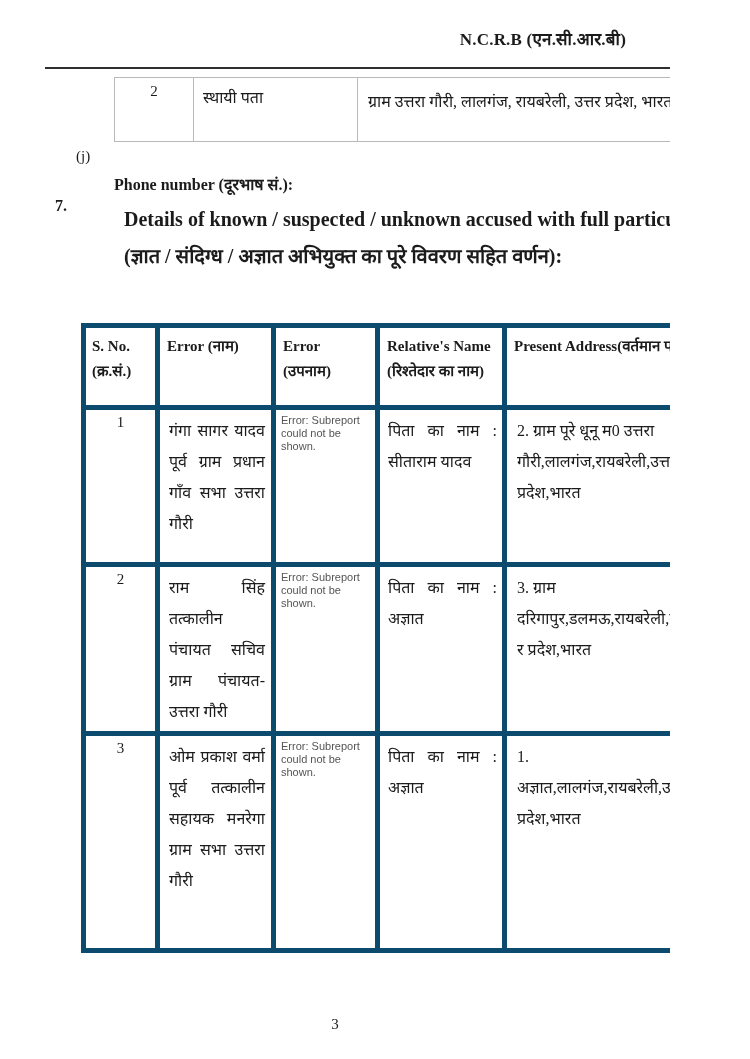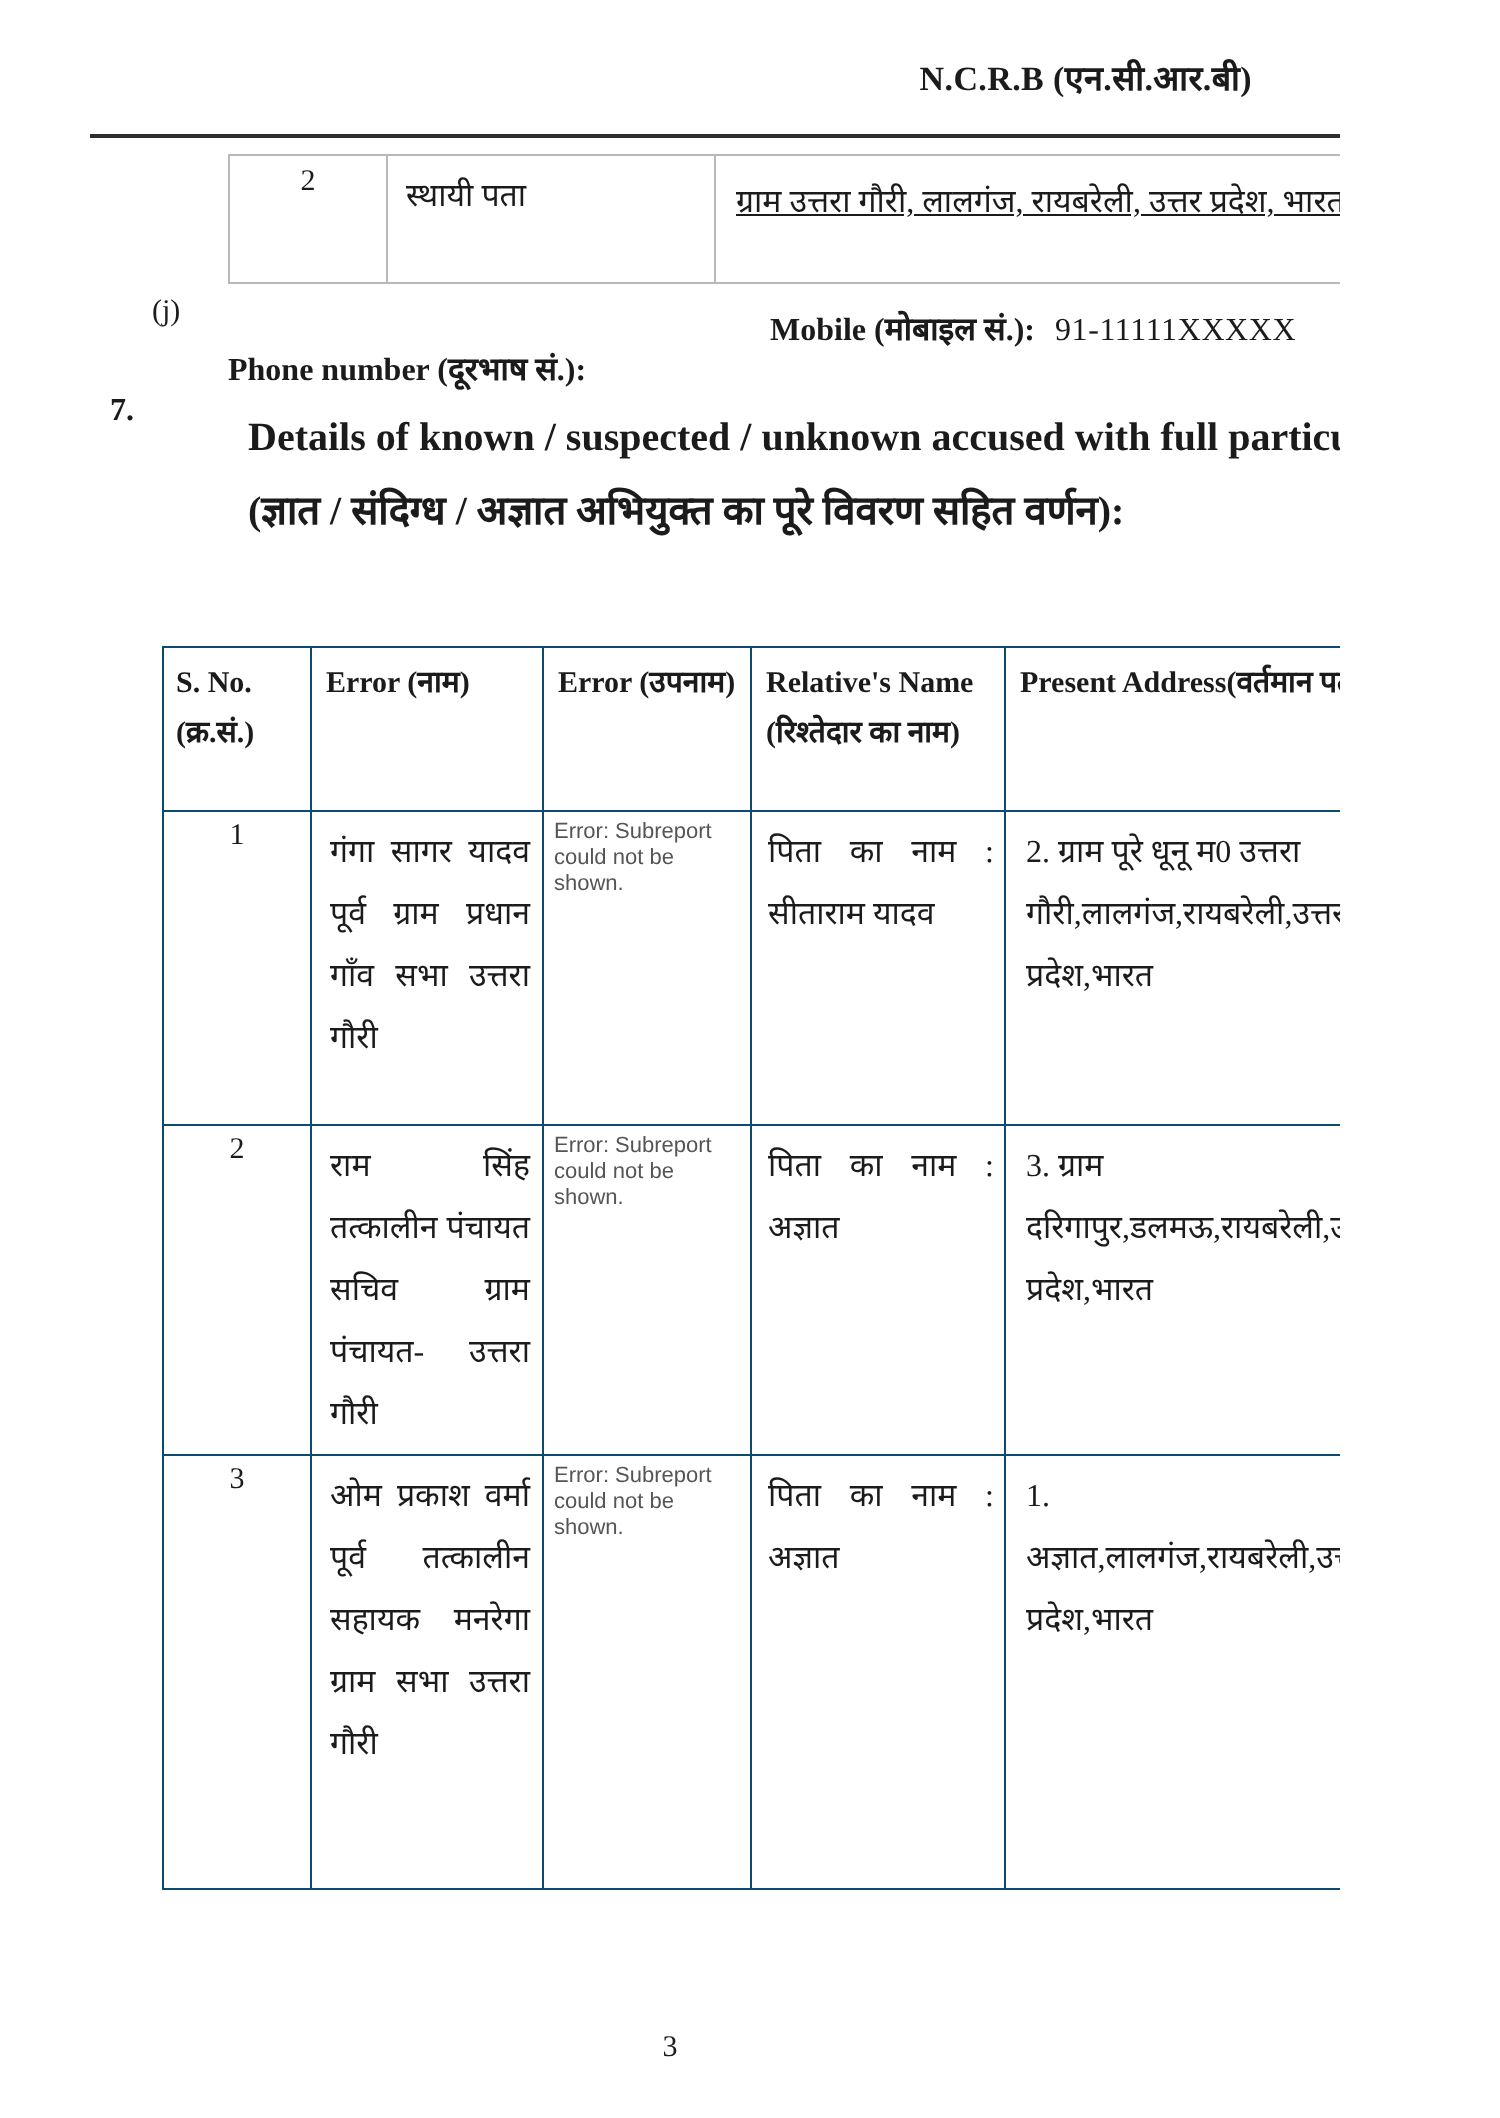--- a/index.html
+++ b/index.html
@@ -20,38 +20,38 @@
   }
   
   .perm-table {
     position:absolute; top:77px; left:114px; width:583px;
     border-collapse:collapse; table-layout:fixed;
   }
   .perm-table tr { height:64px; }
   .perm-table td { border:1px solid #b9b9b9; vertical-align:top; }
   .pt-sno   { width:79px; text-align:center; padding-top:5px; font-size:15px; }
   .pt-label { width:164px; padding:8px 6px 4px 9px; font-size:16px; }
-  .pt-value { width:340px; padding:8px 8px 4px 10px; font-size:16px; line-height:31px; text-align:justify;text-decoration:underline; }
+  .pt-value { width:340px; padding:8px 8px 4px 10px; font-size:16px; line-height:31px; text-align:justify; }
   
   .item-letter { position:absolute; top:148px; left:76px; font-size:15px; }
   .phone-label { position:absolute; top:153px; left:114px; font-size:16px; font-weight:bold;margin-top:20px; }
   .mobile-wrap { position:absolute; top:153px; left:385px; font-size:16px; }
   .mobile-wrap .lbl { font-weight:bold; }
   .mobile-wrap .val { font-weight:normal; margin-left:6px; letter-spacing:0.3px; }
   
   .sec7-num   { position:absolute; top:197px; left:55px; font-size:16px; font-weight:bold; }
   .sec7-title { position:absolute; top:201px; left:124px; width:592px; font-size:20px; font-weight:bold; line-height:37px; }
   .accused-more { position:absolute; top:290px; left:114px; font-size:16px; font-weight:bold; }
   .accused-more .val { font-weight:normal; margin-left:7px; }
   
   .acc-table {
     position:absolute; top:323px; left:81px; width:616px;
     border-collapse:collapse; table-layout:fixed;
   }
-  .acc-table th, .acc-table td { border:1px solid #0c4a6e; vertical-align:top; }
+  .acc-table th, .acc-table td { border:5px solid #0c4a6e; vertical-align:top; }
   .acc-table th {
     font-size:15px; font-weight:bold; text-align:left;
     padding:6px 4px 4px 7px; line-height:25px;
   }
   .acc-table th.h-sno { padding-left:6px; }
   tr.row-header { height:82px; }
   tr.row-1 { height:157px; }
   tr.row-2 { height:153px; }
   tr.row-3 { height:217px; }
   .cell-sno  { text-align:center; font-size:15px; padding-top:4px; }
@@ -80,24 +80,20 @@
       <tr>
         <td class="pt-sno">2</td>
         <td class="pt-label">स्थायी पता</td>
         <td class="pt-value">ग्राम उत्तरा गौरी, लालगंज, रायबरेली, उत्तर प्रदेश, भारत</td>
       </tr>
     </tbody>
   </table>
 
   <span class="item-letter">(j)</span>
   <span class="phone-label">Phone number (दूरभाष सं.):</span>
-  <span class="mobile-wrap">
-    <span class="lbl">Mobile (मोबाइल सं.):</span>
-    <span class="val">91-11111XXXXX</span>
-  </span>
 
   <div class="sec7-num">7.</div>
   <div class="sec7-title">Details of known / suspected / unknown accused with full particulars (ज्ञात / संदिग्ध / अज्ञात अभियुक्त का पूरे विवरण सहित वर्णन):</div>
 
 
   <table class="acc-table">
     <colgroup>
       <col style="width:74px">
         <col style="width:116px">
         <col style="width:104px">

